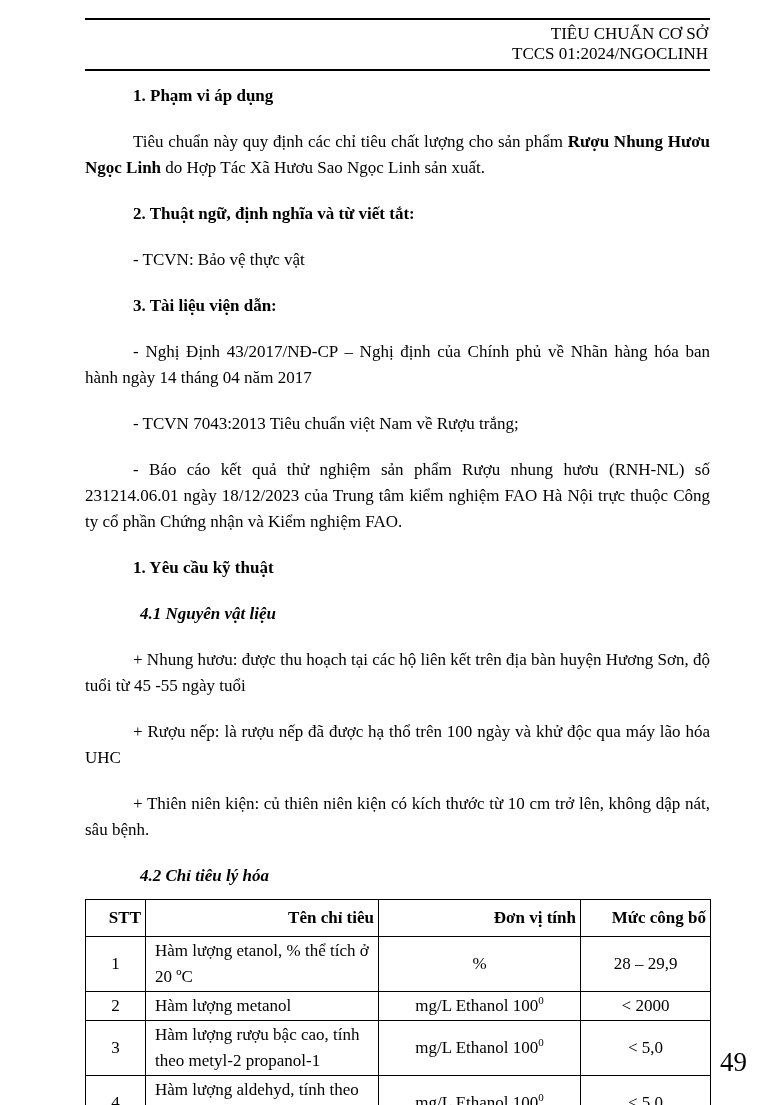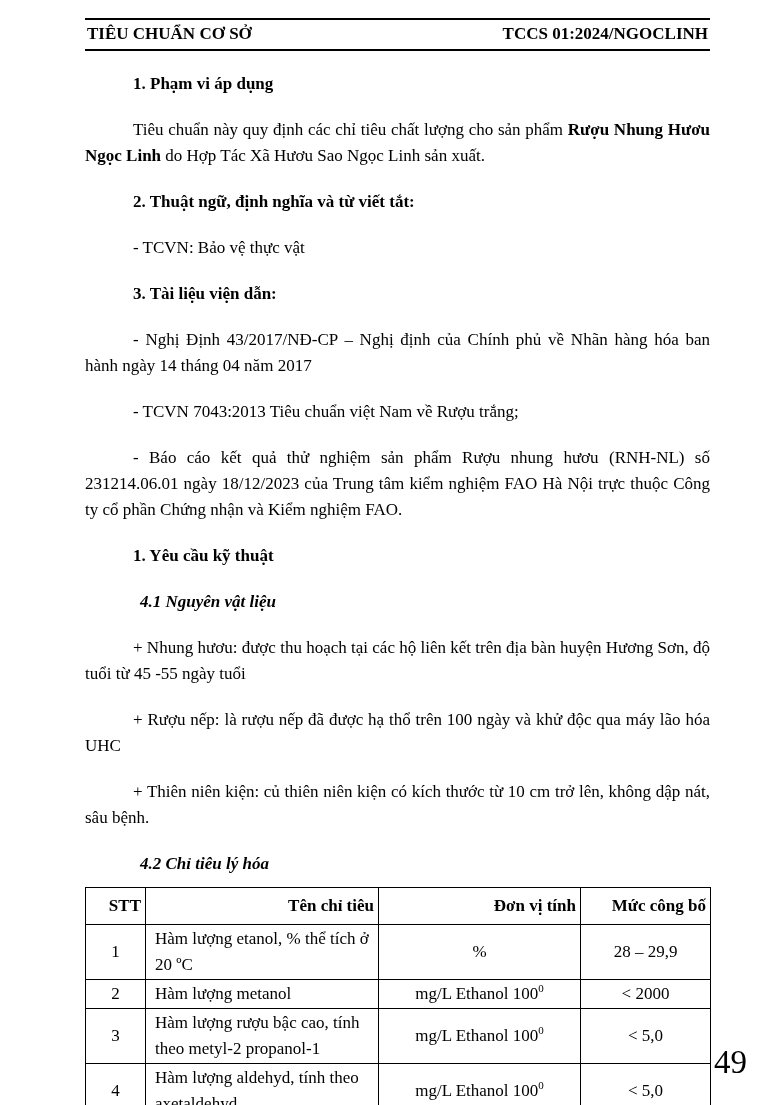--- a/index.html
+++ b/index.html
@@ -22,34 +22,35 @@
     padding: 18px 65px 0 85px;
   }
   
   .doc-header {
     display: flex;
     justify-content: space-between;
     align-items: flex-end;
     border-top: 2px solid #000;
     border-bottom: 2px solid #000;
     padding: 4px 2px 5px 2px;
-    font-weight: bold;
+    font-weight: normal;
     font-size: 17px;
+    flex-direction: column;
   }
   
   .para, .h-num, .h-it {
     font-size: 17px;
     line-height: 26px;
     text-align: justify;
     text-indent: 48px;
     margin-top: 20px;
   }
   .h-num { font-weight: bold; text-align: left; }
   .h-it { font-weight: bold; font-style: italic; text-align: left; text-indent: 55px; }
-  .first-block { margin-top: 20px; }
+  .first-block { margin-top: 12px; }
   .bold-inline { font-weight: bold; }
   
   table.spec {
     border-collapse: collapse;
     width: 625px;
     margin-top: 10px;
     table-layout: fixed;
     font-size: 17px;
   }
   table.spec, table.spec th, table.spec td { border: 1.5px solid #000; }
@@ -73,21 +74,21 @@
   col.c-stt  { width: 60px; }
   col.c-name { width: 233px; }
   col.c-unit { width: 202px; }
   col.c-level{ width: 130px; }
   sup { font-size: 11px; line-height: 0; }
   
   .page-number {
     position: absolute;
     right: 28px;
     bottom: 28px;
-    font-size: 33px;
+    font-size: 27px;
     line-height: 30px;
   }
 </style>
 </head>
 <body>
 
 <div class="page">
   <div class="content">
 
     <div class="doc-header">

